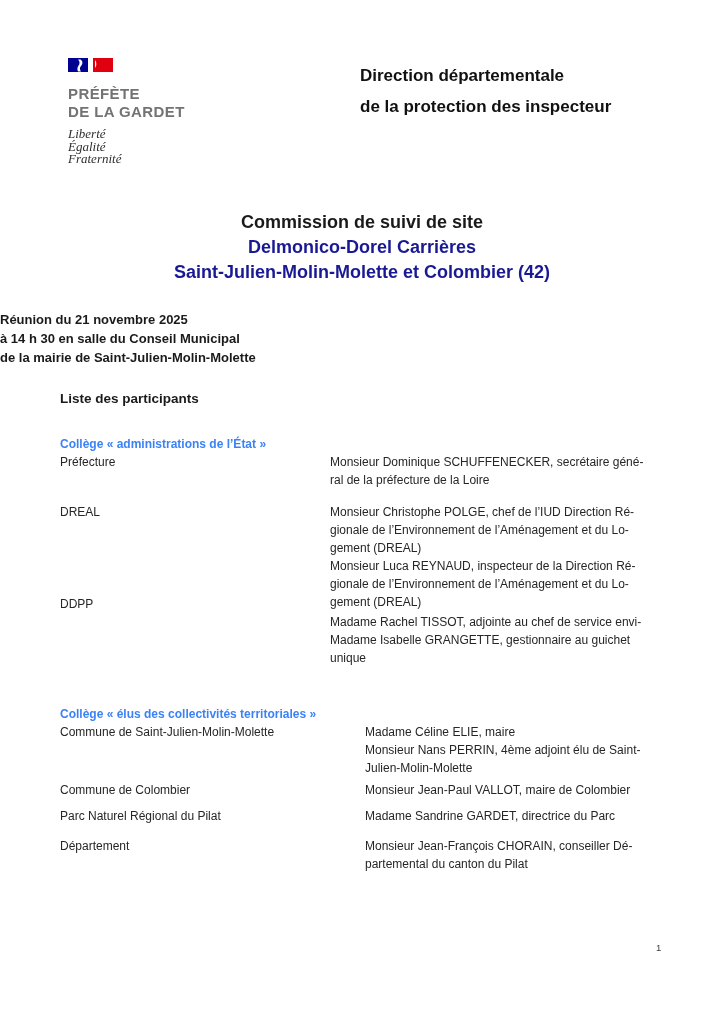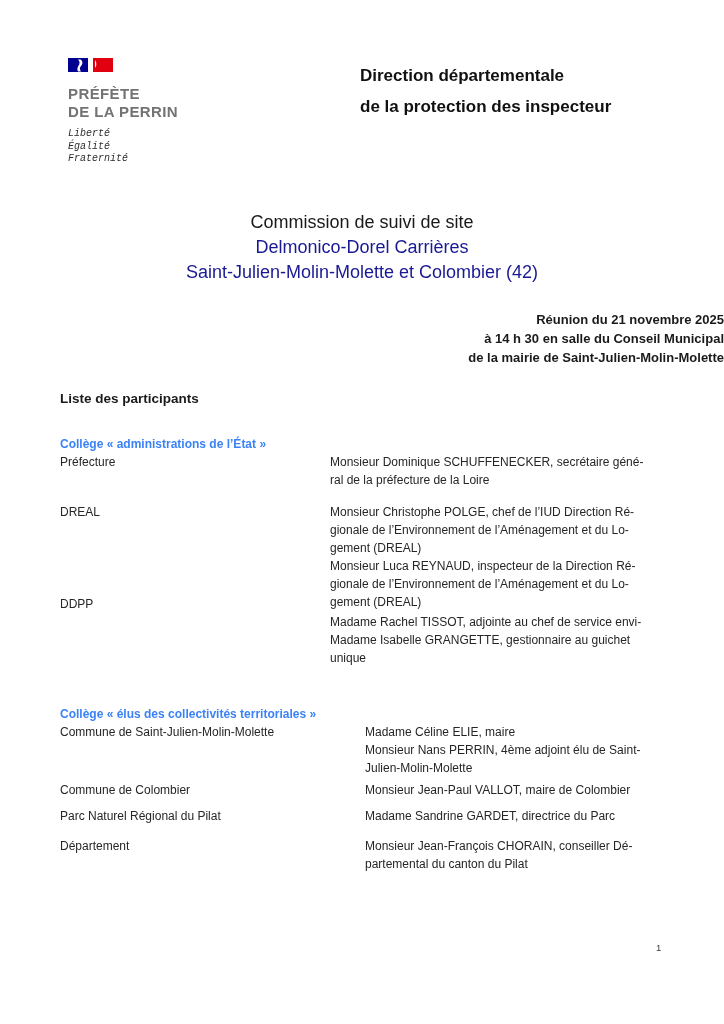--- a/index.html
+++ b/index.html
@@ -9,26 +9,26 @@
     margin:0 auto;
     background:#ffffff;
     font-family:"Liberation Sans","DejaVu Sans",sans-serif;
     color:#262626;
     overflow:hidden;
   }
   
   .logo-block{position:absolute;left:68px;top:55px;}
   .flag{display:block;margin-bottom:6px;}
   .logo-name{font-weight:bold;font-size:15px;line-height:18px;letter-spacing:.4px;color:#737373;}
-  .motto{margin-top:7px;font-family:Liberation Mono, monospace;font-style:italic;font-size:10px;line-height:12.5px;color:#2e2e2e;}
+  .motto{margin-top:7px;font-family:Liberation Serif, serif;font-style:italic;font-size:13px;line-height:12.5px;color:#2e2e2e;}
   .direction{position:absolute;left:360px;top:60px;font-weight:bold;font-size:17px;line-height:31px;color:#111;}
   
-  .doc-title{position:absolute;left:0;top:210px;width:100%;text-align:center;font-weight:normal;font-size:18px;line-height:25px;color:#1a1a1a;}
+  .doc-title{position:absolute;left:0;top:210px;width:100%;text-align:center;font-weight:bold;font-size:18px;line-height:25px;color:#1a1a1a;}
   .doc-title .blue{color:#191994;}
-  .meeting{position:absolute;left:0;top:310px;width:100%;text-align:right;font-weight:bold;font-size:13px;line-height:19px;color:#1a1a1a;}
+  .meeting{position:absolute;left:0;top:310px;width:100%;text-align:left;font-weight:bold;font-size:13px;line-height:19px;color:#1a1a1a;}
   
   .liste-heading{position:absolute;left:60px;top:391px;font-weight:bold;font-size:13.5px;color:#1a1a1a;}
   .college{position:absolute;left:60px;width:606px;font-size:12px;line-height:18px;}
   .college h3{margin:0;font-size:12px;line-height:18px;font-weight:bold;color:#3b82f6;}
   .row{display:flex;align-items:flex-start;}
   .org{width:270px;flex-shrink:0;}
   .sec2 .org{width:305px;}
   .det{flex:1;}
   .det .line{min-height:18px;white-space:nowrap;}
   .mt14{margin-top:14px;}
@@ -50,21 +50,21 @@
     <span class="flag">
       <svg width="47" height="20" viewBox="0 0 47 20" aria-hidden="true">
         <rect x="0" y="3" width="20" height="14" fill="#000091"></rect>
         <rect x="25" y="3" width="20" height="14" fill="#E1000F"></rect>
         <path d="M12.5,4.5 c2.5,1.5 2.5,4.5 0.5,6.5 c-1.5,1.5 -1.5,3.5 0,5.5 l-3,0 c-1,-2 -0.8,-4.2 0.6,-6 c1.3,-1.7 1.4,-4 -0.6,-6 z" fill="#ffffff"></path>
         <path d="M27,5 c1.8,2.2 1.8,5.8 0,8 z" fill="#ffffff"></path>
       </svg>
     </span>
     <div class="logo-name">
       <div>PRÉFÈTE</div>
-      <div>DE LA PERRIN</div>
+      <div>DE LA GARDET</div>
     </div>
     <div class="motto">
       <div>Liberté</div>
       <div>Égalité</div>
       <div>Fraternité</div>
     </div>
   </div>
 
   <div class="direction">
     <div>Direction départementale</div>

